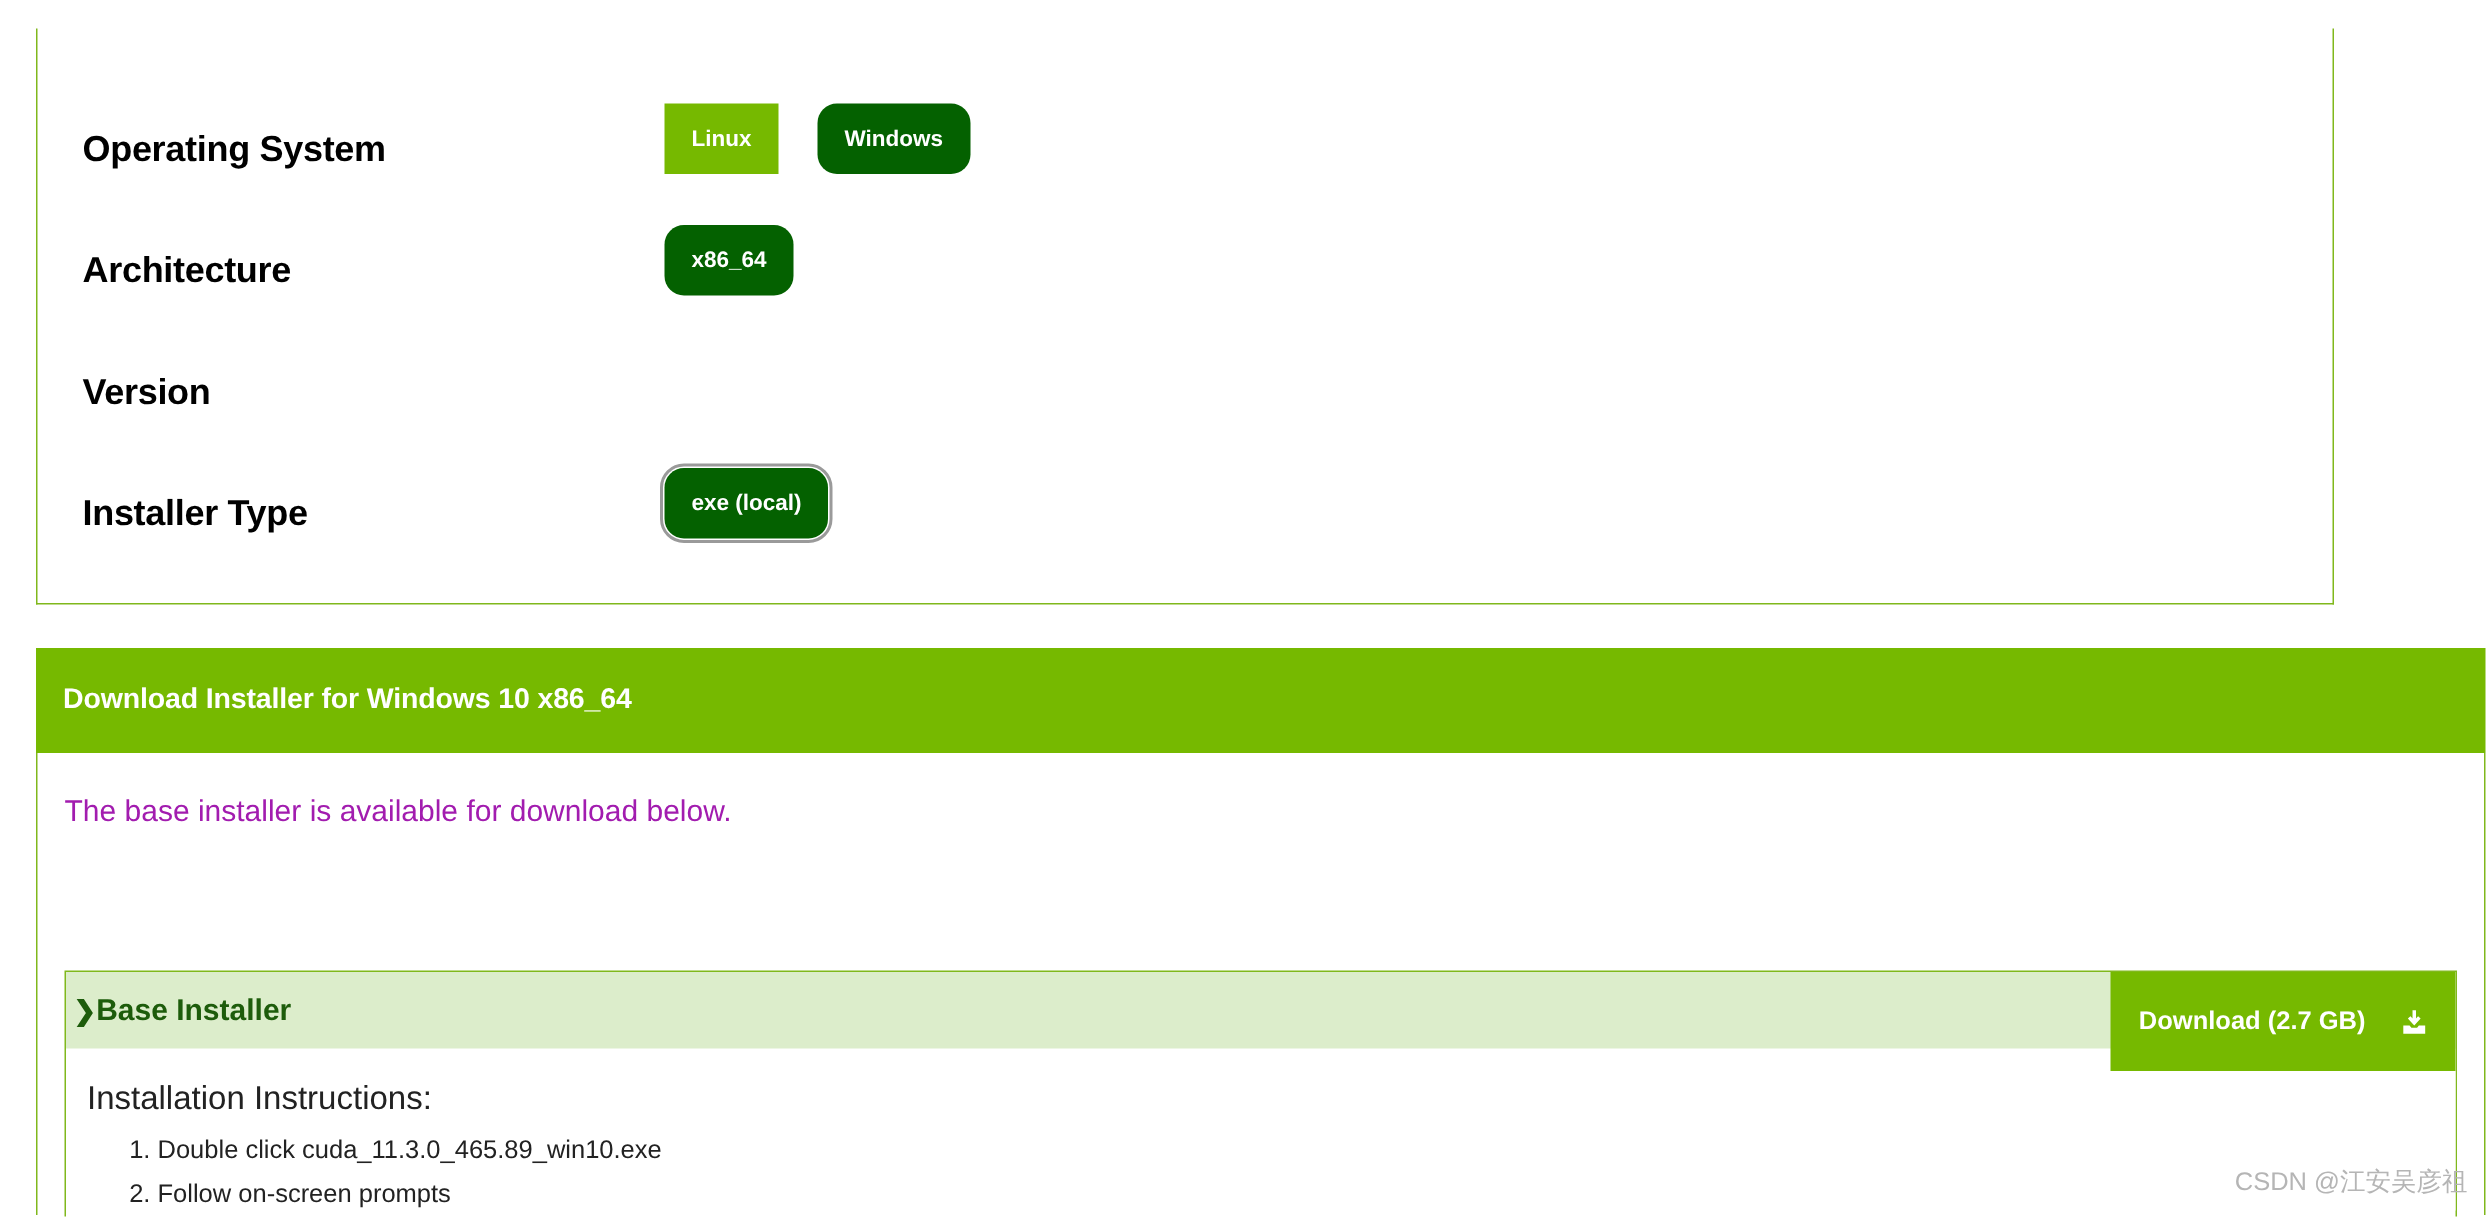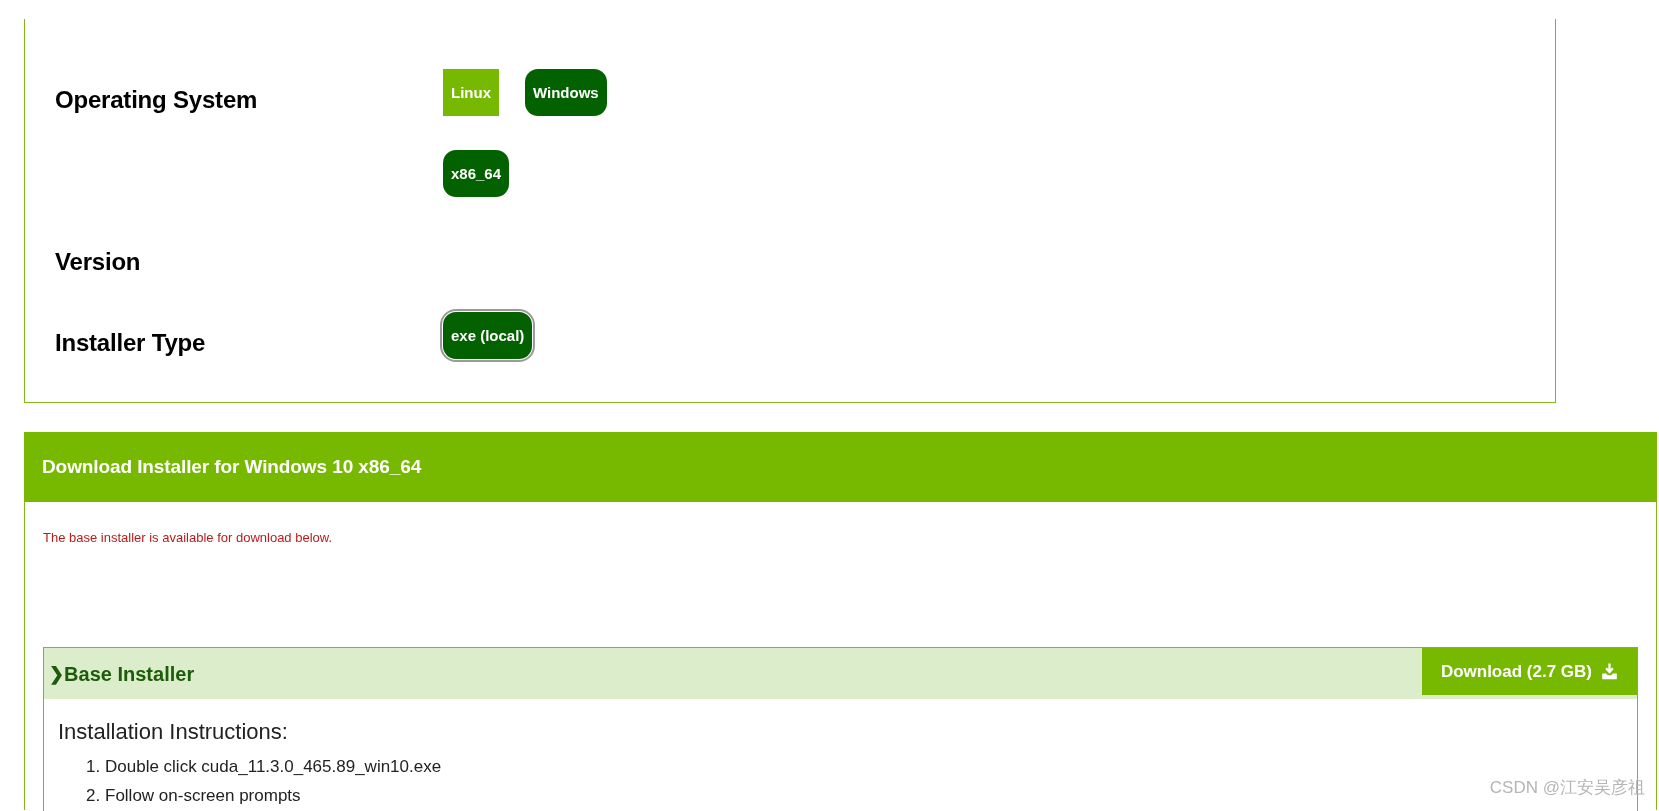--- a/index.html
+++ b/index.html
@@ -57,21 +57,21 @@
     position: absolute;
     left: 418px;
     top: 9px;
     display: flex;
     align-items: flex-start;
     gap: 26px;
   }
 
   .opt-btn {
     display: inline-block;
-    padding: 0 8px;
+    padding: 0 18px;
     height: 47px;
     line-height: 47px;
     font-size: 15px;
     font-weight: bold;
     color: #ffffff;
     background: #76b900;
     border: none;
     box-sizing: border-box;
     cursor: pointer;
     white-space: nowrap;
@@ -111,22 +111,22 @@
     border-left: 1px solid #80b81c;
     border-right: 1px solid #80b81c;
     background: #ffffff;
     padding: 0;
     box-sizing: border-box;
     height: 308px;
     position: relative;
   }
 
   .dl-intro {
-    font-size: 13px;
-    color: #b91c1c;
+    font-size: 20px;
+    color: #a21caf;
     padding: 28px 0 0 18px;
   }
 
   .installer-box {
     position: absolute;
     left: 18px;
     top: 145px;
     right: 18px;
     border: 1px solid #80b81c;
     background: #ffffff;
@@ -153,28 +153,28 @@
     font-size: 20px;
     font-weight: bold;
     color: #1d5c0b;
     line-height: 1;
   }
 
   .download-btn {
     position: absolute;
     right: 0;
     top: 0;
-    height: 47px;
+    height: 66px;
     background: #76b900;
     color: #ffffff;
     font-size: 17px;
     font-weight: bold;
     display: flex;
     align-items: center;
-    gap: 9px;
+    gap: 24px;
     padding: 0 19px;
     border: none;
     cursor: pointer;
     box-sizing: border-box;
     font-family: "Liberation Sans", sans-serif;
     white-space: nowrap;
   }
   .dl-icon {
     display: inline-block;
     width: 17px;
@@ -219,20 +219,21 @@
 <div class="selector-panel">
   <div class="sel-row r0">
     <div class="sel-label">Operating System</div>
     <div class="sel-options">
       <button class="opt-btn">Linux</button>
       <button class="opt-btn selected">Windows</button>
     </div>
   </div>
 
   <div class="sel-row r1">
+    <div class="sel-label">Architecture</div>
     <div class="sel-options">
       <button class="opt-btn selected">x86_64</button>
     </div>
   </div>
 
   <div class="sel-row r2">
     <div class="sel-label">Version</div>
   </div>
 
   <div class="sel-row r3">

